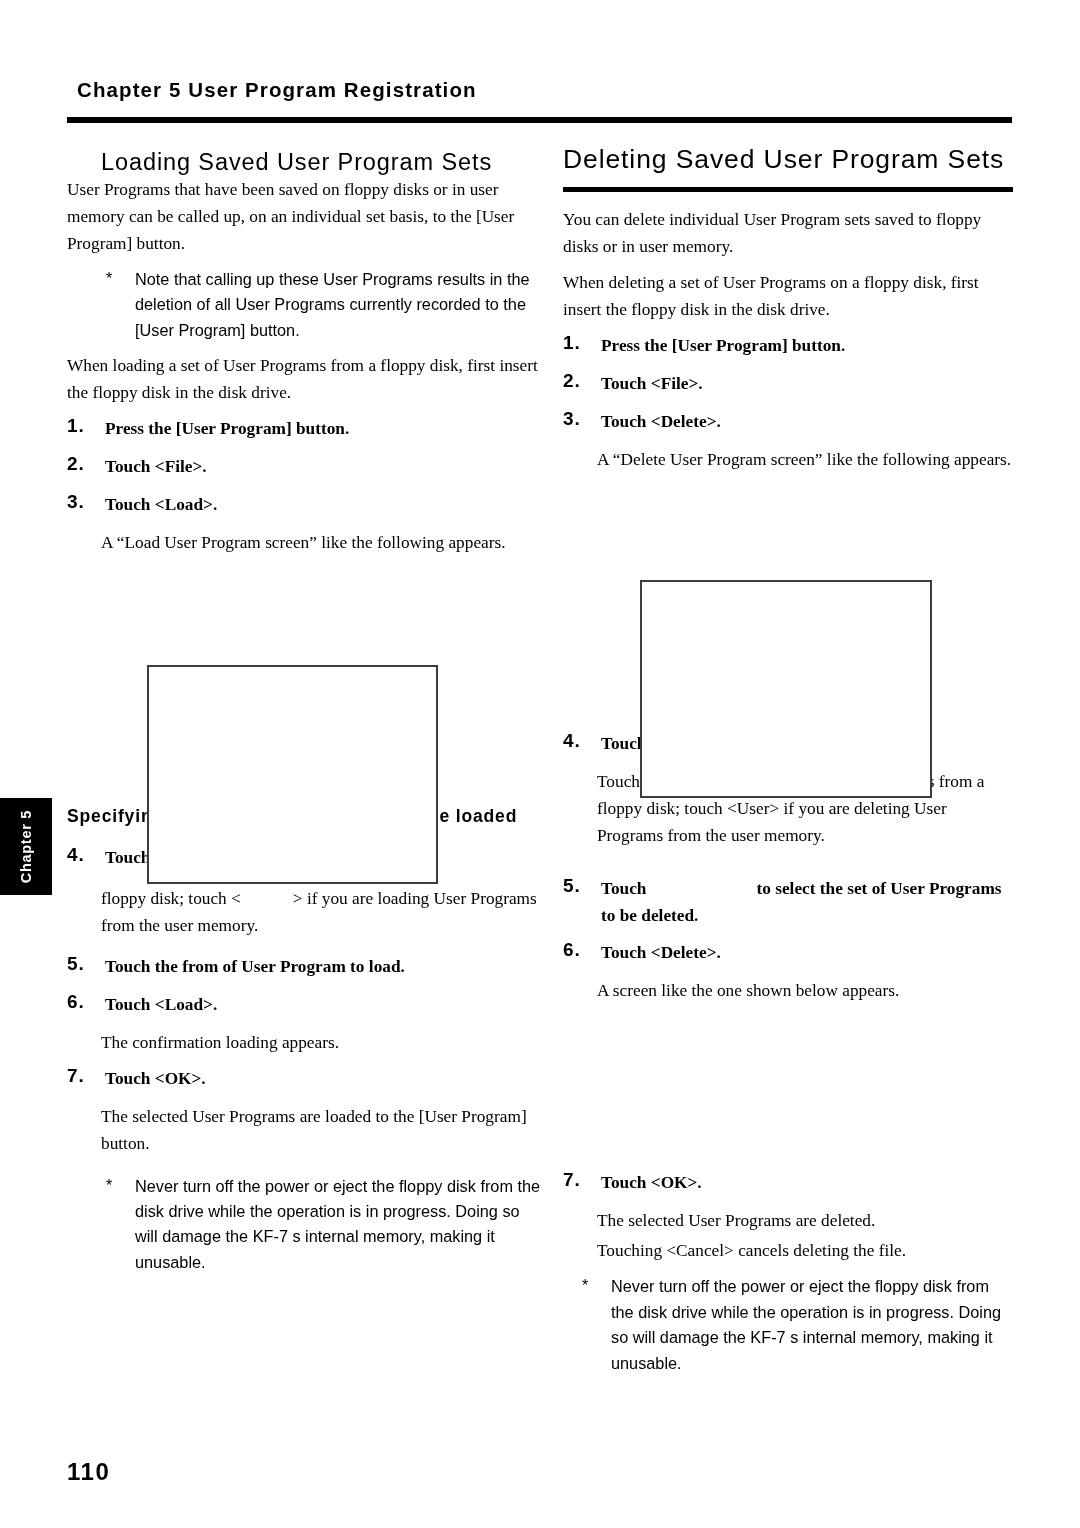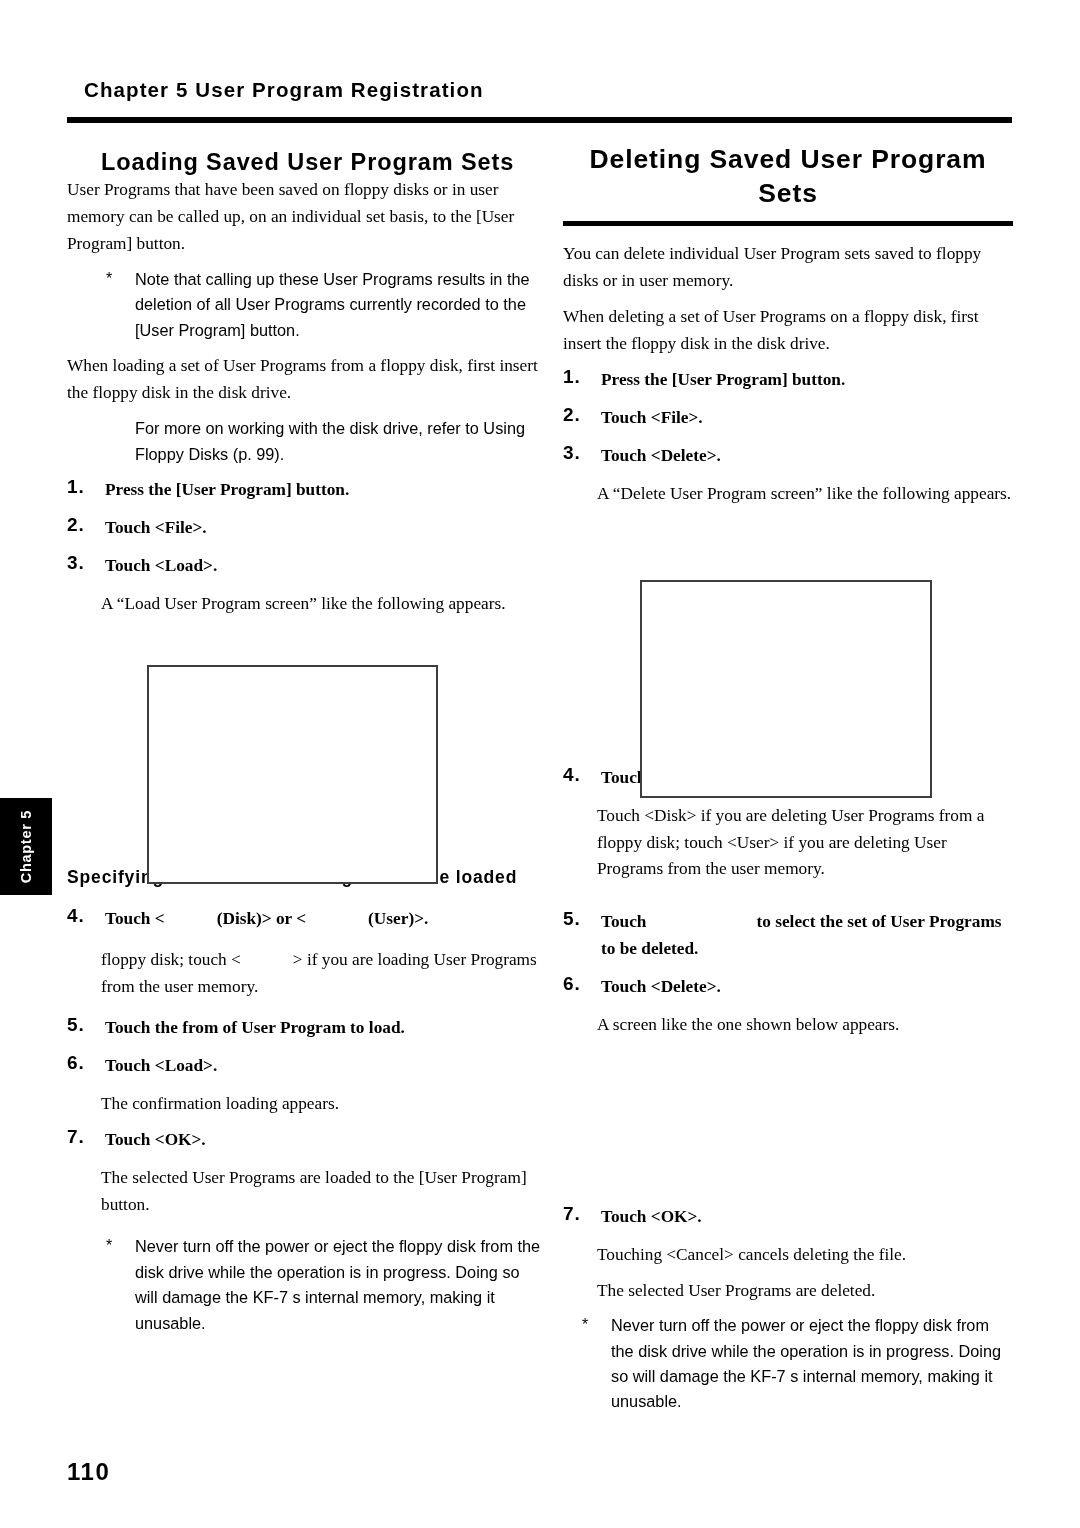--- a/index.html
+++ b/index.html
@@ -17,21 +17,21 @@
   }
 
   .page {
     position: absolute;
     inset: 0;
   }
 
   
   .chapter-header {
     position: absolute;
-    left: 84px;
+    left: 77px;
     top: 78px;
     font-family: "Liberation Sans", sans-serif;
     font-weight: bold;
     font-size: 20.5px;
     letter-spacing: 1.1px;
     white-space: nowrap;
   }
   .header-rule {
     position: absolute;
     left: 67px;
@@ -45,34 +45,33 @@
   .col {
     position: absolute;
     top: 143px;
   }
   .col-left  { left: 67px;  width: 478px; }
   .col-right { left: 563px; width: 450px; }
 
   
   h1.sect {
     font-family: "Liberation Sans", sans-serif;
-    font-weight: bold;
+    font-weight: normal;
     margin: 0;
     letter-spacing: 0.9px;
     line-height: 1.28;
   }
   .col-left h1.sect {
     font-size: 23.5px;
     padding-left: 34px;
     padding-top: 4px;
   }
   .col-right h1.sect {
     font-size: 26.5px;
     padding-top: 0;
-    text-align: center;
   }
   .sect-rule {
     height: 5px;
     background: #000;
     margin-top: 10px;
     margin-bottom: 15px;
   }
 
   h2.subsect {
     font-family: "Liberation Sans", sans-serif;
@@ -216,23 +215,20 @@
 
     <p class="body">User Programs that have been saved on floppy disks or in user memory can be called up, on an individual set basis, to the [User Program] button.</p>
 
     <div class="note">
       <span class="star">*</span>
       <span>Note that calling up these User Programs results in the deletion of all User Programs currently recorded to the [User Program] button.</span>
     </div>
 
     <p class="body">When loading a set of User Programs from a floppy disk, first insert the floppy disk in the disk drive.</p>
 
-    <div class="note no-star">
-      <span>For more on working with the disk drive, refer to  Using Floppy Disks  (p. 99).</span>
-    </div>
 
     <div class="step">
       <span class="num">1.</span>
       <span class="txt">Press the [User Program] button.</span>
     </div>
     <div class="step">
       <span class="num">2.</span>
       <span class="txt">Touch &lt;File&gt;.</span>
     </div>
     <div class="step">
@@ -331,22 +327,22 @@
 
     <p class="body indent">A screen like the one shown below appears.</p>
 
     <div style="height: 156px;"></div>
 
     <div class="step">
       <span class="num">7.</span>
       <span class="txt">Touch &lt;OK&gt;.</span>
     </div>
 
+    <p class="body indent tight">The selected User Programs are deleted.</p>
     <p class="body indent">Touching &lt;Cancel&gt; cancels deleting the file.</p>
-    <p class="body indent tight">The selected User Programs are deleted.</p>
 
     <div class="note" style="margin-left:14px;">
       <span class="star">*</span>
       <span>Never turn off the power or eject the floppy disk from the disk drive while the operation is in progress. Doing so will damage the KF-7 s internal memory, making it unusable.</span>
     </div>
 
   </div>
 
   <div class="figure fig-left"></div>
   <div class="figure fig-right"></div>

